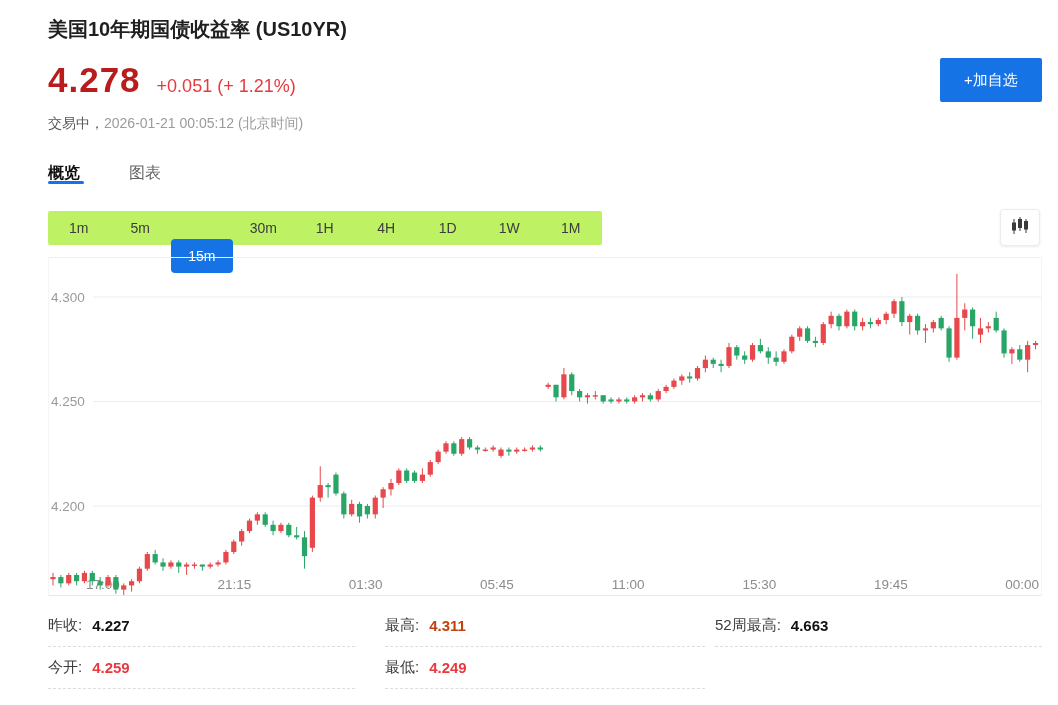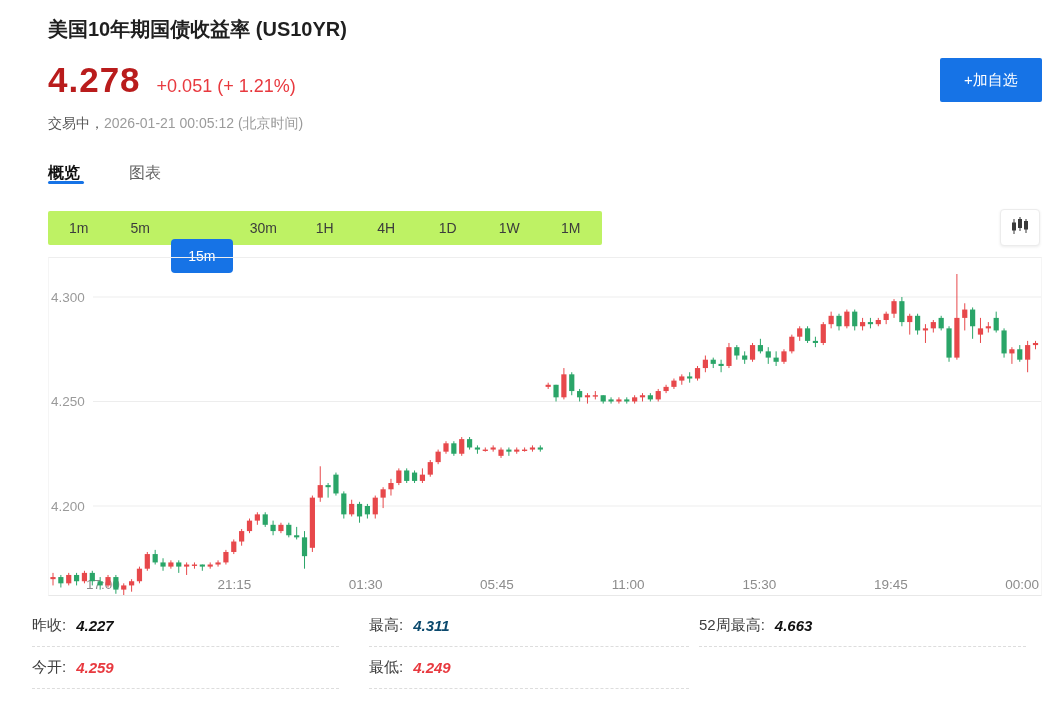--- a/index.html
+++ b/index.html
@@ -25,28 +25,28 @@
 
   .toolbar { position:absolute; left:48px; top:211px; width:994px; height:36px; }
   .interval-bar { display:inline-flex; background:#bef264; border-radius:2px; height:34px; }
   .interval-btn { width:61.5px; height:34px; display:flex; align-items:center; justify-content:center; font-size:14px; color:#3c3c3c; cursor:pointer; }
   .interval-btn.selected { background:#1673e6; color:#fff; border-radius:4px;margin-top:28px; }
   .charttype-btn { position:absolute; right:2px; top:-2px; width:40px; height:37px; background:#fff; border:1px solid #ececec; border-radius:4px; box-shadow:0 1px 3px rgba(0,0,0,.08); display:flex; align-items:center; justify-content:center; cursor:pointer; }
 
   .chart-box { position:absolute; left:48px; top:257px; width:994px; height:339px; border-top:1px solid #eee; border-bottom:1px solid #e8e8e8; border-left:1px solid #f5f5f5; border-right:1px solid #f5f5f5; }
   .chart-box svg { display:block; }
 
-  .stats { position:absolute; left:32px; top:605px; width:994px; display:flex; }
+  .stats { position:absolute; left:48px; top:605px; width:994px; display:flex; }
   .stat-col { display:flex; flex-direction:column; }
   .stat-col.c1 { width:307px; margin-right:30px; }
   .stat-col.c2 { width:320px; margin-right:10px; }
   .stat-col.c3 { width:327px; }
   .stat-cell { height:42px; display:flex; align-items:center; border-bottom:1px dashed #ddd; font-size:15px; }
   .stat-label { color:#3d3d3d; margin-right:10px; }
-  .stat-value { font-weight:bold; color:#111;font-style:italic; }
+  .stat-value { font-weight:bold; color:#111; }
 </style>
 </head>
 <body>
 
 <h1 class="page-title">美国10年期国债收益率 (US10YR)</h1>
 
 <div class="price-row">
   <span class="last-price">4.278</span>
   <span class="price-change">+0.051 (+ 1.21%)</span>
 </div>
@@ -374,21 +374,21 @@
       <span class="stat-value" style="color: rgb(17, 17, 17);">4.227</span>
     </div>
     <div class="stat-cell">
       <span class="stat-label">今开:</span>
       <span class="stat-value" style="color: rgb(232, 57, 63);">4.259</span>
     </div>
   </div>
   <div class="stat-col c2">
     <div class="stat-cell">
       <span class="stat-label">最高:</span>
-      <span class="stat-value" style="color: #0c4a6e;">4.311</span>
+      <span class="stat-value" style="color: #c2410c;">4.311</span>
     </div>
     <div class="stat-cell">
       <span class="stat-label">最低:</span>
       <span class="stat-value" style="color: rgb(232, 57, 63);">4.249</span>
     </div>
   </div>
   <div class="stat-col c3">
     <div class="stat-cell">
       <span class="stat-label">52周最高:</span>
       <span class="stat-value" style="color: rgb(17, 17, 17);">4.663</span>

